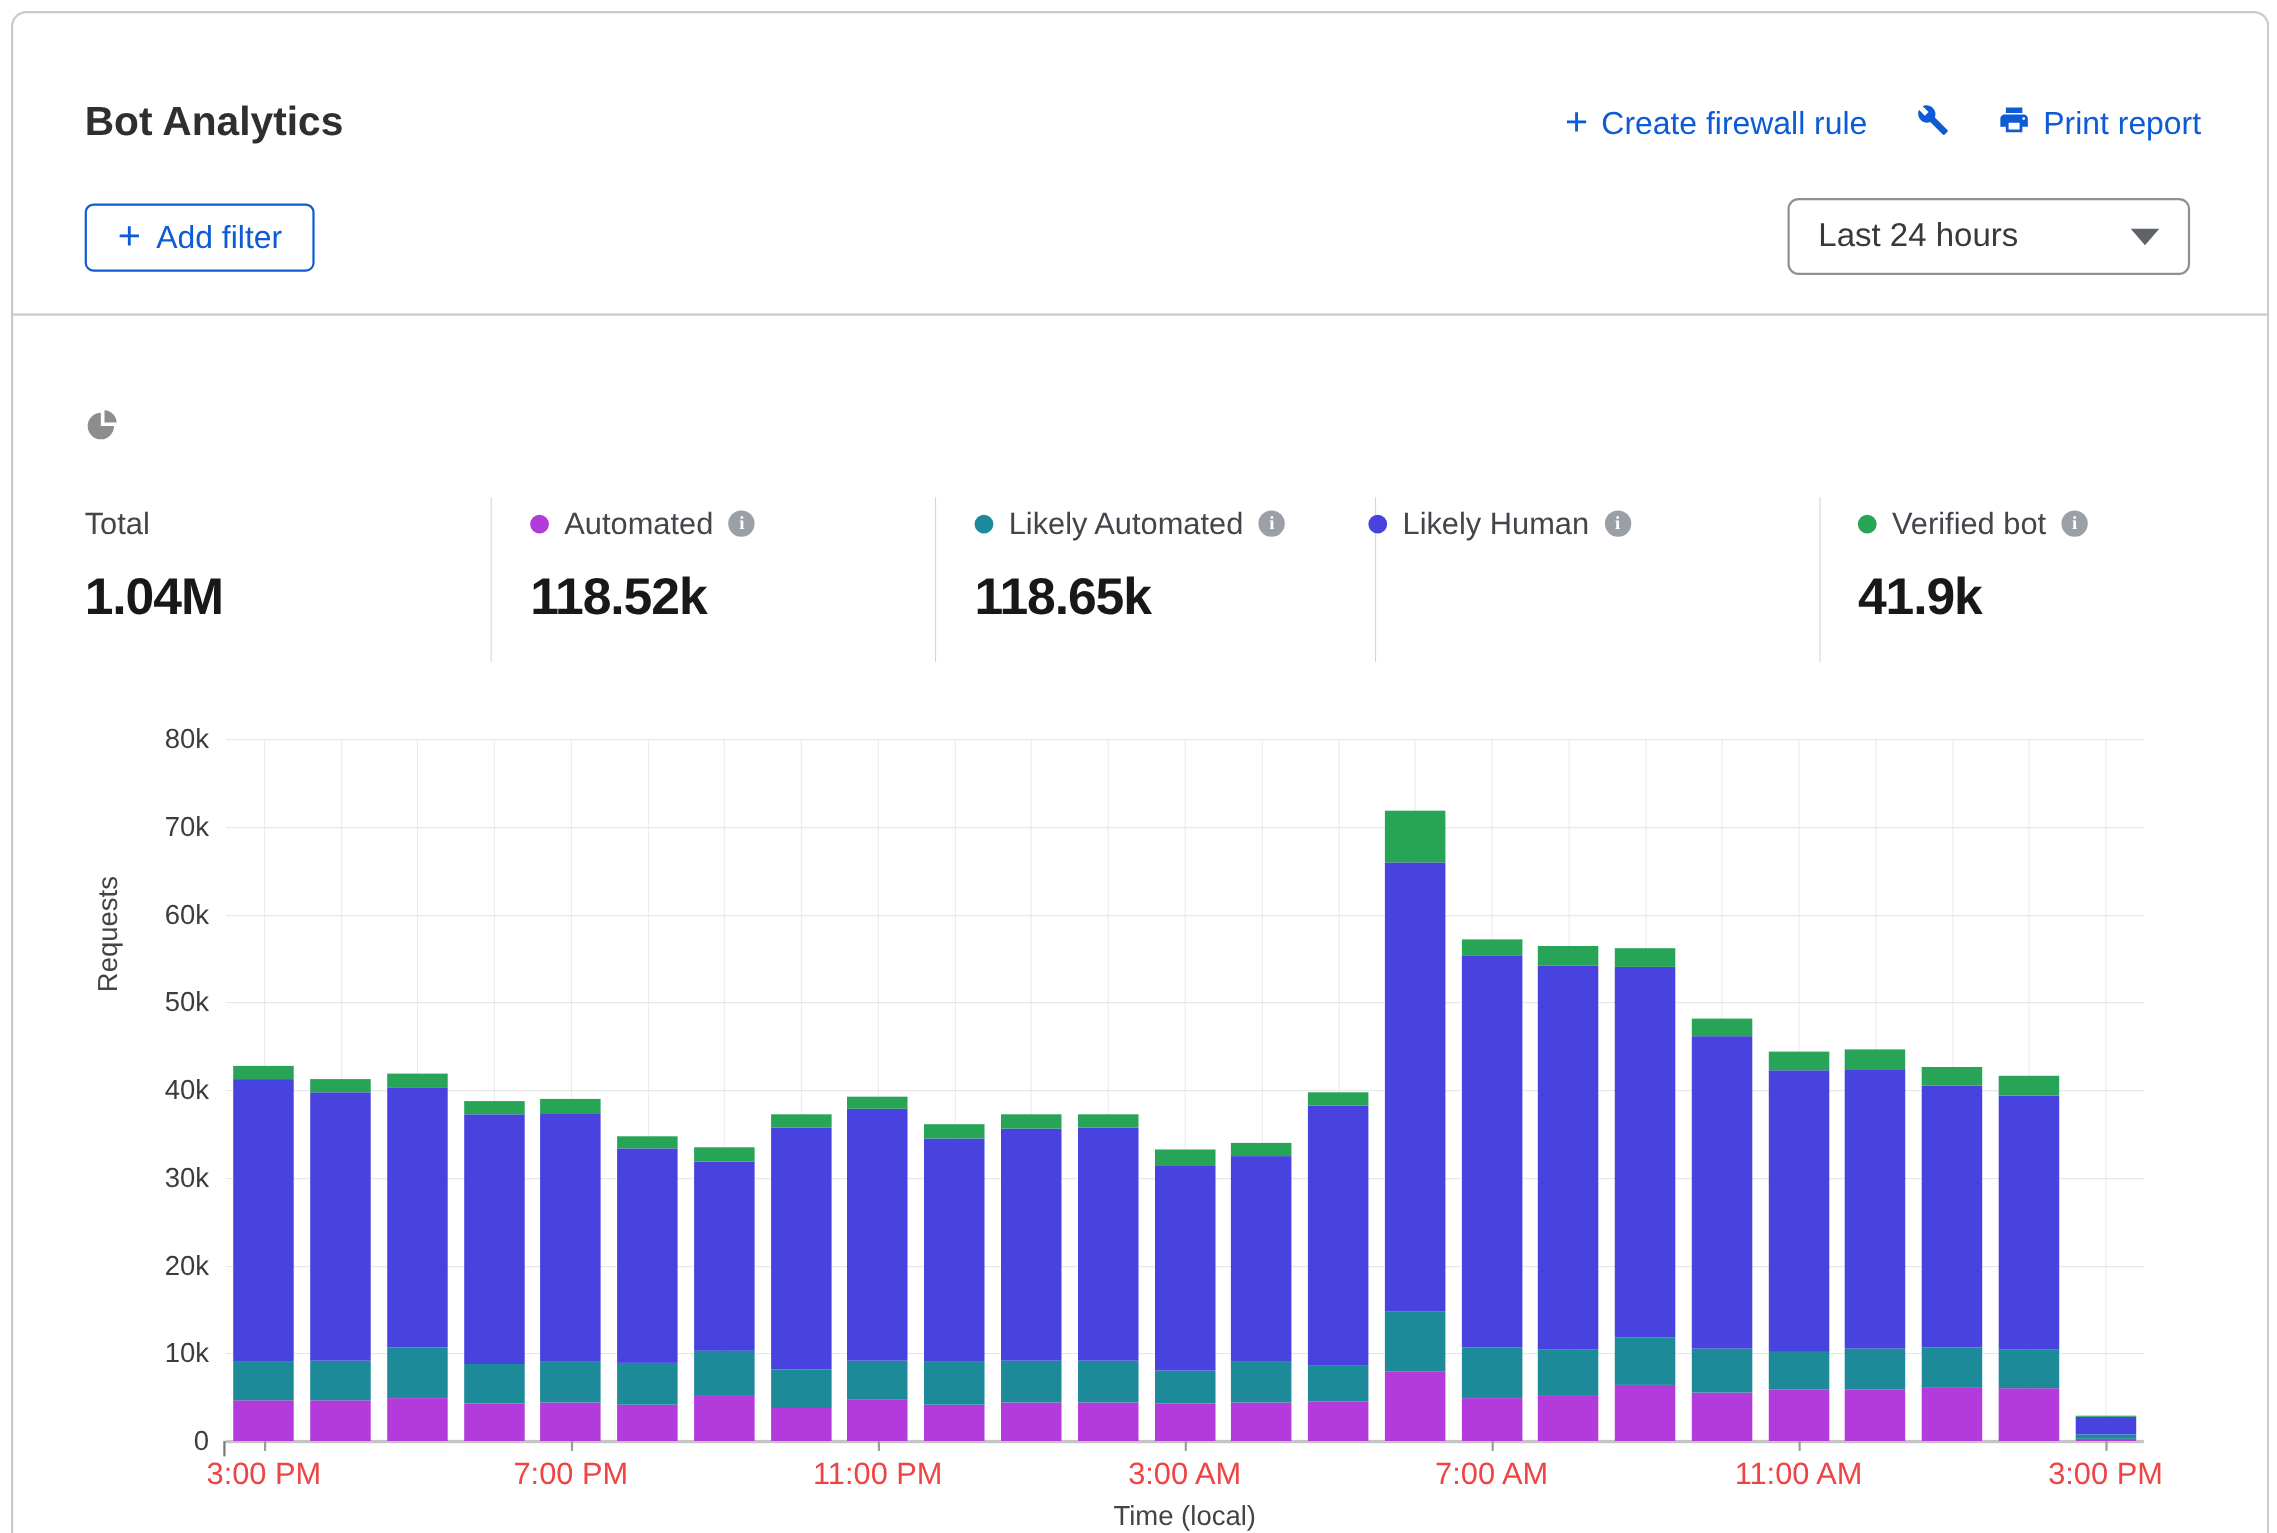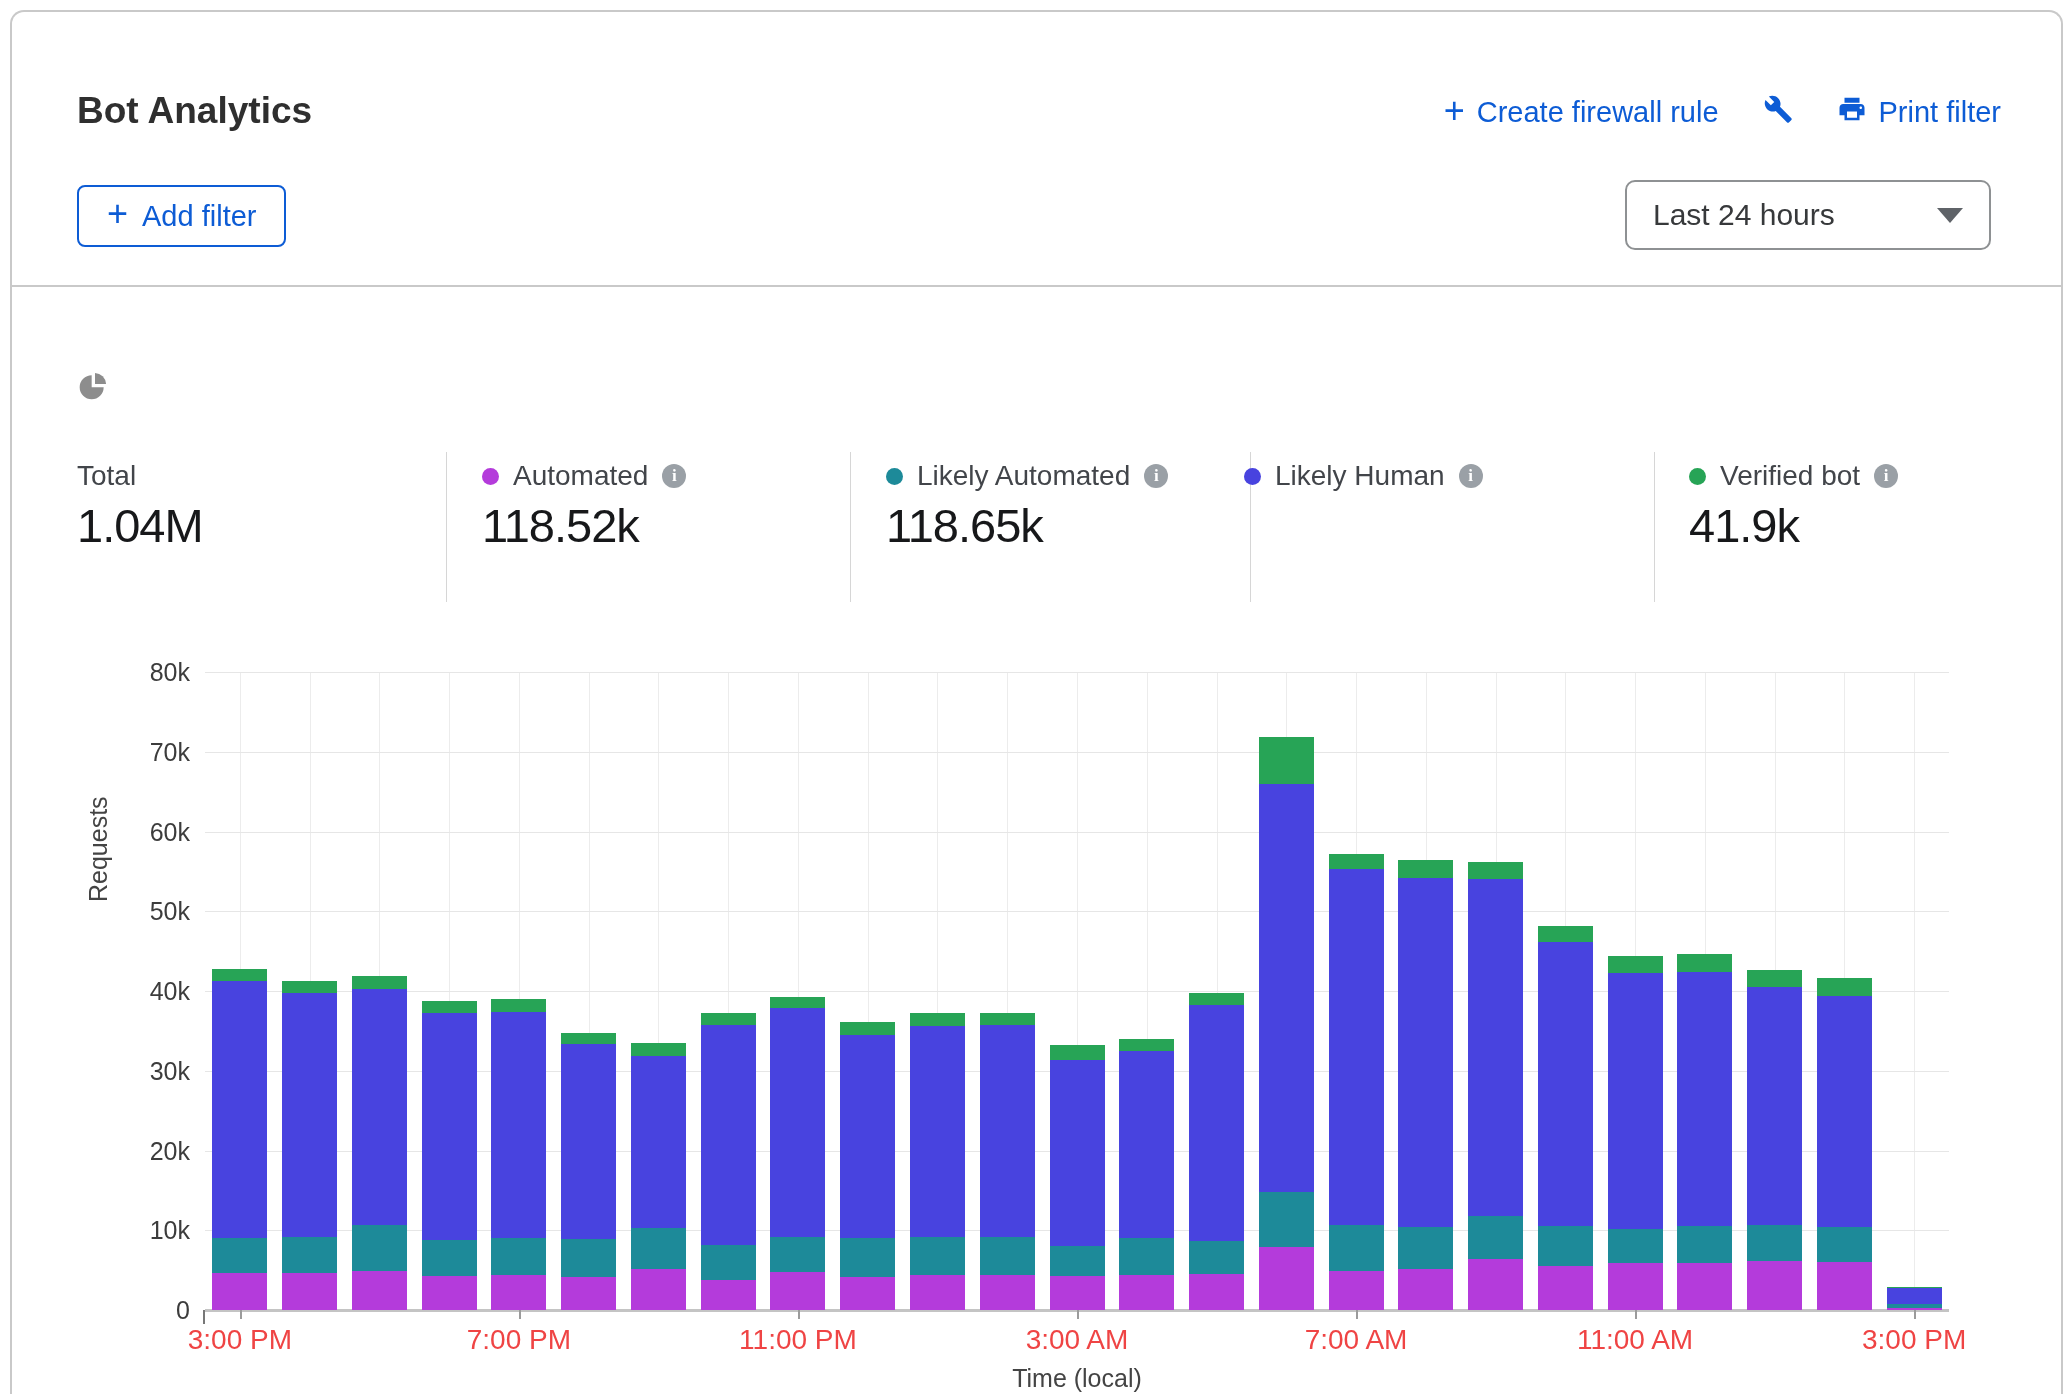--- a/index.html
+++ b/index.html
@@ -21,21 +21,21 @@
       display:flex;align-items:center;justify-content:space-between;padding:0 26px;font-size:30px;color:#37393b;cursor:pointer;background:#fff;}
   .caret{width:0;height:0;border-left:13px solid transparent;border-right:13px solid transparent;border-top:15px solid #5f6368;}
   .header-divider{position:absolute;left:0px;top:273px;width:100%;height:2px;background:#c9c9c9;}
   
   .section-title{position:absolute;left:65px;top:358px;font-size:31px;font-weight:700;color:#2b2b2b;display:flex;align-items:center;gap:22px;}
   .section-title svg{width:32px;height:32px;}
   
   .stat{position:absolute;top:448px;}
   .stat .lab{display:flex;align-items:center;gap:14px;font-size:28px;color:#42454a;}
   .stat .dot{width:17px;height:17px;border-radius:50%;}
-  .stat .val{margin-top:6px;font-size:47px;font-weight:400;color:#17181a;letter-spacing:-1px;}
+  .stat .val{margin-top:22px;font-size:47px;font-weight:700;color:#17181a;letter-spacing:-1px;}
   .info{width:24px;height:24px;border-radius:50%;background:#9aa0a6;color:#fff;font-size:17px;font-weight:700;
         display:inline-flex;align-items:center;justify-content:center;font-family:"Liberation Serif",serif;cursor:pointer;}
   .stat-divider{position:absolute;top:440px;width:1px;height:150px;background:#d6d6d6;}
   
   #plot{position:absolute;left:193px;top:660px;width:1744px;height:638px;}
   .hgrid{position:absolute;left:0;width:100%;height:1px;background:#e6e6e6;}
   .hgrid.baseline{height:3px;background:#c4c4c4;}
   .vgrid{position:absolute;top:0;width:1px;height:100%;background:#ececec;}
   .bar{position:absolute;bottom:0;width:55px;}
   .seg{position:absolute;left:0;width:100%;}
@@ -62,21 +62,21 @@
     </div>
     <div class="hlink">
       <span><svg viewBox="0 0 24 24">
             <path d="M22.7 19.3l-9.1-9.1c.9-2.3.4-5-1.5-6.9-2-2-5-2.4-7.4-1.3L9 6.3 6.3 9 2 4.7c-1.1 2.4-.7 5.4 1.3 7.4 1.9 1.9 4.6 2.4 6.9 1.5l9.1 9.1c.4.4 1 .4 1.4 0l2-2c.4-.4.4-1 0-1.4z"></path>
           </svg></span>
     </div>
     <div class="hlink">
       <span><svg viewBox="0 0 24 24">
             <path d="M19 8H5c-1.66 0-3 1.34-3 3v6h4v4h12v-4h4v-6c0-1.66-1.34-3-3-3zm-3 11H8v-5h8v5zm3-7c-.55 0-1-.45-1-1s.45-1 1-1 1 .45 1 1-.45 1-1 1zm-1-9H6v4h12V3z"></path>
           </svg></span>
-      <span>Print filter</span>
+      <span>Print report</span>
     </div>
   </div>
 
   <button class="add-filter">
     <span class="plus">+</span>
     <span>Add filter</span>
   </button>
 
   <div class="time-select">
     <span>Last 24 hours</span>

